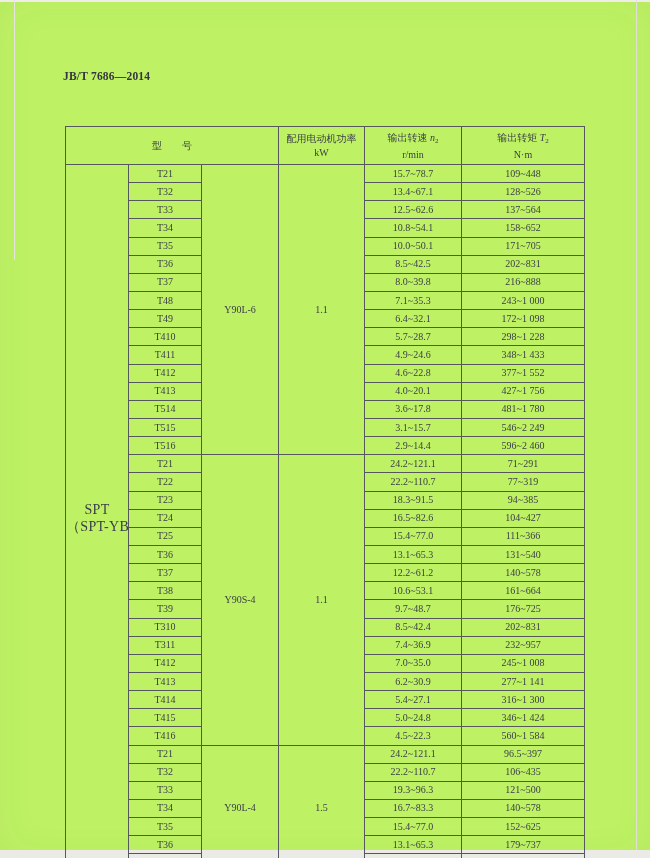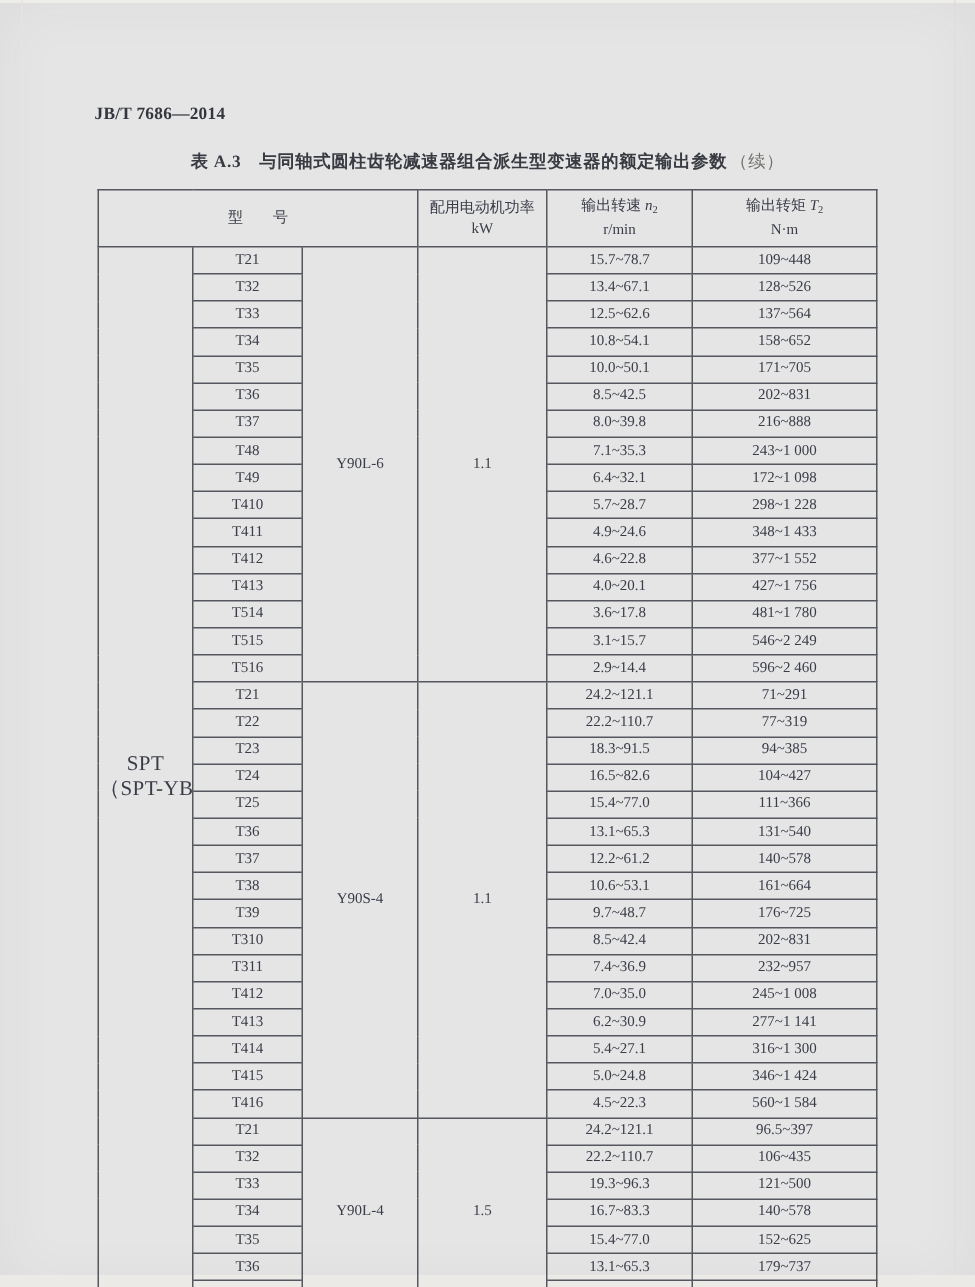--- a/index.html
+++ b/index.html
@@ -1,18 +1,18 @@
 <!DOCTYPE html>
 <html><head>
 <meta charset="utf-8">
 <style>
   html,body{margin:0;padding:0;background:#bfbdb9;}
   .page{
     position:relative;width:650px;height:858px;margin:0 auto;
-    background:#e5e5e5;overflow:hidden;
+    background:#bef264;overflow:hidden;
     font-family:"Liberation Serif","DejaVu Serif",serif;
     color:#3a3d46;
     box-shadow:inset 0 0 40px rgba(60,58,52,0.05);
   }
   .edge-line-left{position:absolute;left:14px;top:0;width:1px;height:260px;background:#e6e4e0;}
   .edge-line-right{position:absolute;right:13px;top:0;width:1px;height:100%;background:#e0ded9;}
   .edge-strip-bottom{position:absolute;left:0;bottom:0;width:100%;height:8px;background:#eceae6;}
   .edge-strip-top{position:absolute;left:0;top:0;width:100%;height:2px;background:#efede9;}
 
   .doc-number{
@@ -57,21 +57,20 @@
 <body>
 
 <div class="page">
   <div class="edge-strip-top"></div>
   <div class="edge-line-left"></div>
   <div class="edge-line-right"></div>
   <div class="edge-strip-bottom"></div>
 
   <div class="doc-number">JB/T 7686—2014</div>
 
-  <div class="table-title"><span>表 A.3</span><span class="gap"></span><span>与同轴式圆柱齿轮减速器组合派生型变速器的额定输出参数</span><span class="cont">（续）</span></div>
 
   <table class="params">
     <colgroup>
       <col style="width:63px">
         <col style="width:73px">
         <col style="width:77px">
       <col style="width:86px">
         <col style="width:97px">
         <col style="width:123px">
     </colgroup>

